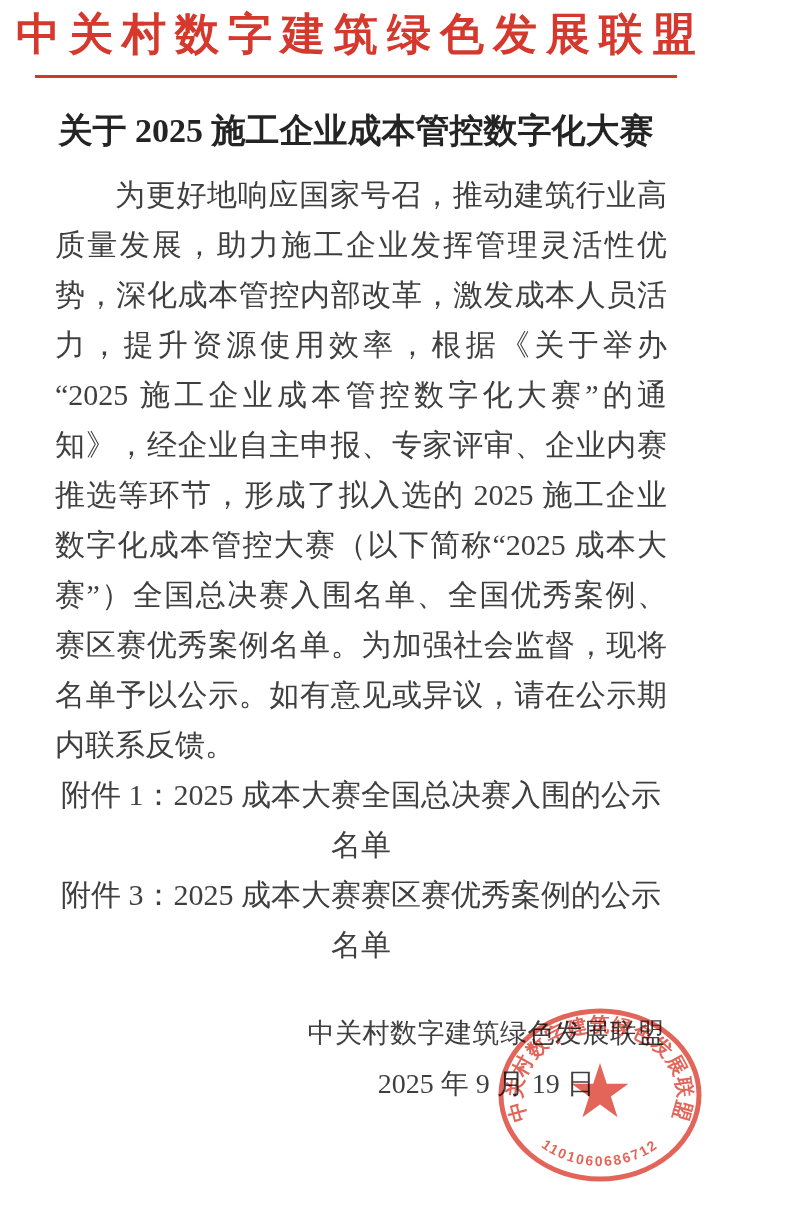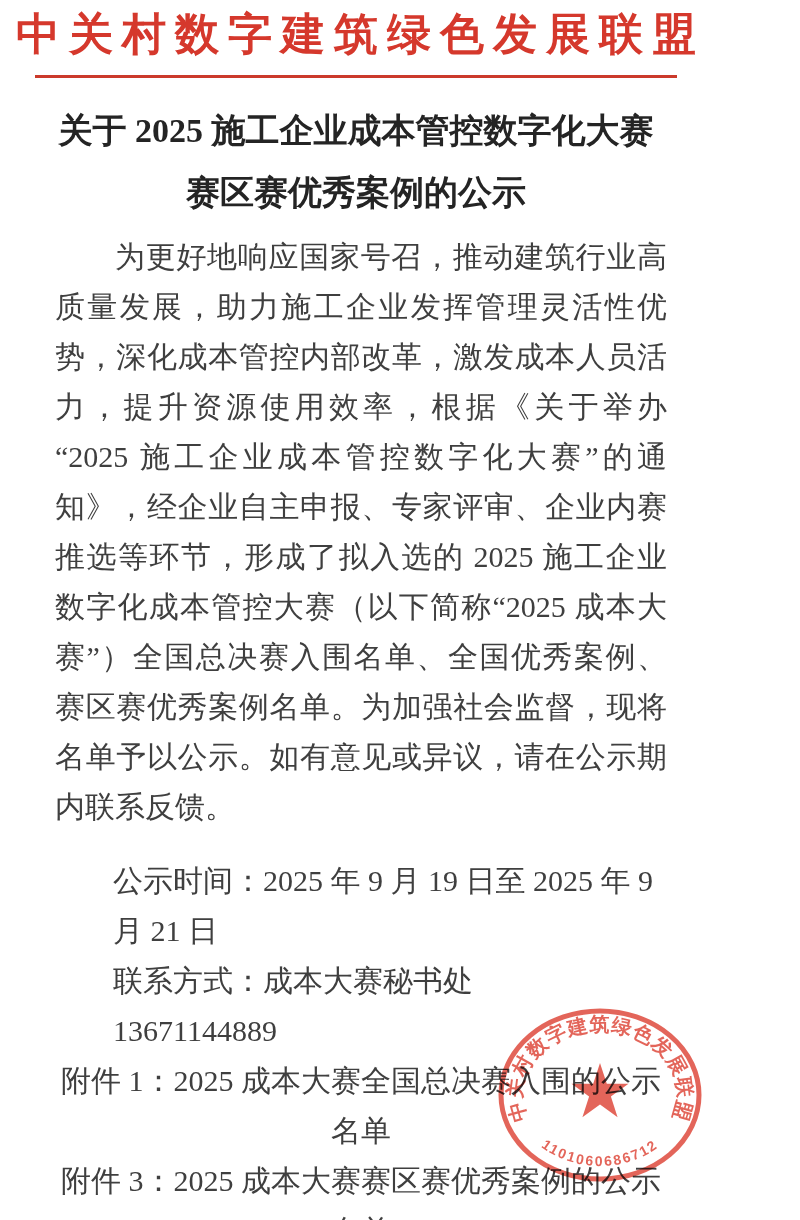--- a/index.html
+++ b/index.html
@@ -105,29 +105,24 @@
 <body>
 
 <div class="page">
 
   <div class="letterhead">中关村数字建筑绿色发展联盟</div>
 
   <div class="divider"></div>
 
   <div class="notice-title">
     <div>关于 2025 施工企业成本管控数字化大赛</div>
-    <div>赛区赛优秀案例的公示</div>
   </div>
 
   <div class="body-text">为更好地响应国家号召，推动建筑行业高质量发展，助力施工企业发挥管理灵活性优势，深化成本管控内部改革，激发成本人员活力，提升资源使用效率，根据《关于举办“2025 施工企业成本管控数字化大赛”的通知》，经企业自主申报、专家评审、企业内赛推选等环节，形成了拟入选的 2025 施工企业数字化成本管控大赛（以下简称“2025 成本大赛”）全国总决赛入围名单、全国优秀案例、赛区赛优秀案例名单。为加强社会监督，现将名单予以公示。如有意见或异议，请在公示期内联系反馈。</div>
 
-  <div class="info-block">
-    <div class="info-line">公示时间：2025 年 9 月 19 日至 2025 年 9 月 21 日</div>
-    <div class="info-line">联系方式：成本大赛秘书处　 13671144889</div>
-  </div>
 
   <div class="attachments">
     <div>附件 1：2025 成本大赛全国总决赛入围的公示名单</div>
     <div>附件 3：2025 成本大赛赛区赛优秀案例的公示名单</div>
   </div>
 
   <div class="signature-wrap">
     <div class="signature">
       <div class="signature-org">中关村数字建筑绿色发展联盟</div>
       <div class="signature-date">2025 年 9 月 19 日</div>

